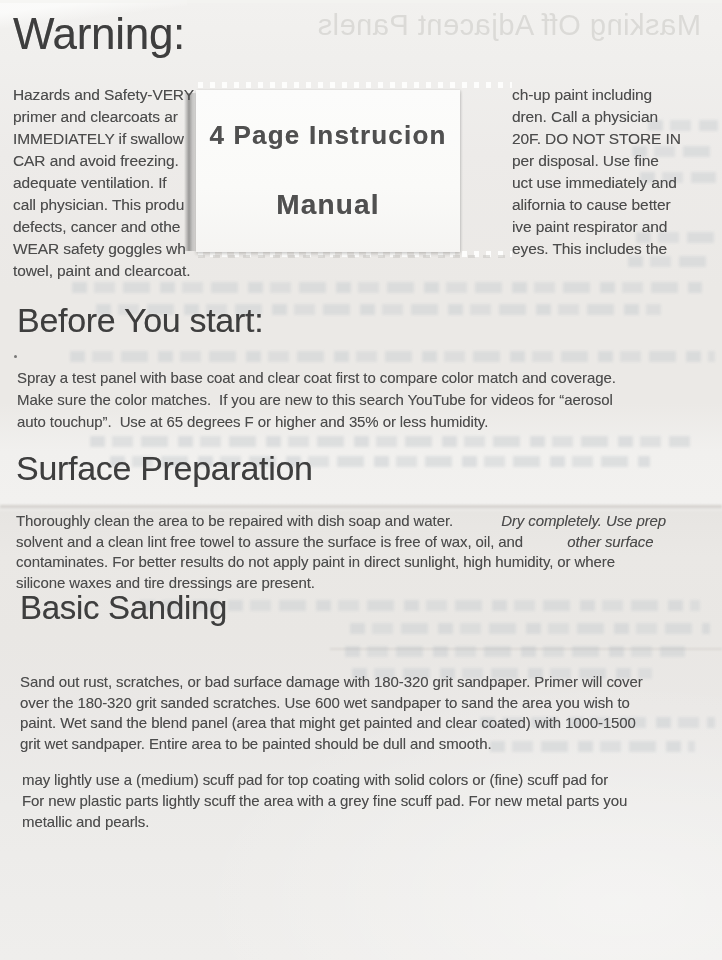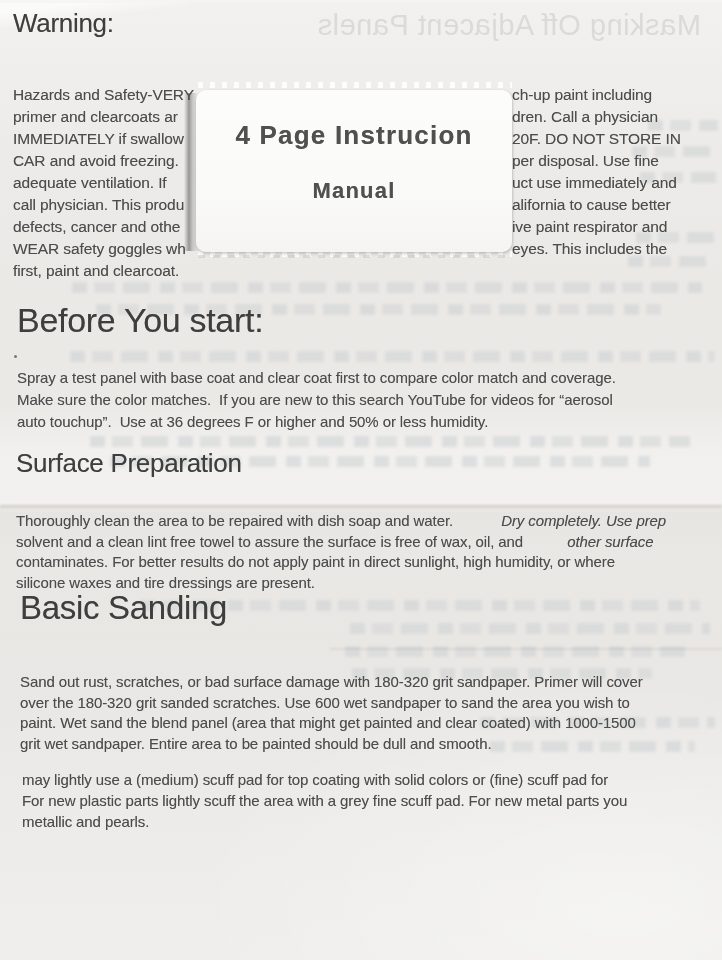--- a/index.html
+++ b/index.html
@@ -29,23 +29,23 @@
     transform:scaleX(-1); filter:blur(.6px); white-space:nowrap; }
   .gbar { position:absolute; height:11px; opacity:.55; filter:blur(1.4px);
     background:
       repeating-linear-gradient(90deg, #ccd0d3 0 15px, rgba(204,208,211,0) 15px 22px,
         #d2d5d7 22px 43px, rgba(210,213,215,0) 43px 51px,
         #ced2d4 51px 78px, rgba(206,210,212,0) 78px 88px); }
 
   
   .h { position:absolute; color:#3e3e3e; font-weight:400; letter-spacing:-.3px;
     line-height:1.2; text-shadow:0 0 .6px rgba(70,70,70,.45); white-space:nowrap; }
-  #h-warning  { left:13px;  top:8px;   font-size:26px;text-align:center; }
+  #h-warning  { left:13px;  top:8px;   font-size:44px;text-align:center; }
   #h-before   { left:17px;  top:300px; font-size:34px; }
-  #h-surface  { left:16px;  top:448px; font-size:26px; }
+  #h-surface  { left:16px;  top:448px; font-size:34px; }
   #h-sanding  { left:20px;  top:588px; font-size:33px; }
   .tiny-dot { position:absolute; left:14px; top:355px; width:3px; height:3px;
     border-radius:50%; background:#5a5a5a; opacity:.8; }
 
   
   .para { position:absolute; color:#4c4c4c; font-size:15px; letter-spacing:-.1px;
     text-shadow:0 0 .5px rgba(90,90,90,.45); }
   .para .ln { white-space:pre; }
   .i { font-style:italic;margin-left:40px; }
   #para-warning { left:13px; top:86px; font-size:15.5px; }
@@ -61,28 +61,28 @@
     background:repeating-linear-gradient(90deg, #fdfdfc 0 5px, rgba(253,253,252,0) 5px 12px); }
   #serr-top { top:82px; }
   #serr-bottom { top:251px; }
   .sticker-serr-shadow { position:absolute; left:198px; top:255px; width:312px; height:3px;
     opacity:.55; filter:blur(.5px);
     background:repeating-linear-gradient(90deg, #c9c7c3 0 7px, rgba(201,199,195,0) 7px 15px); }
   .sticker-edge-shadow { position:absolute; left:184px; top:93px; width:14px; height:158px;
     filter:blur(.6px);
     background:linear-gradient(90deg, rgba(70,70,70,0) 0%, rgba(70,70,70,.5) 35%,
       rgba(120,120,120,.32) 62%, rgba(180,180,180,0) 100%); }
-  .sticker-label { position:absolute; left:196px; top:90px; width:316px; height:162px;
-    border-radius:10px;
+  .sticker-label { position:absolute; left:196px; top:90px; width:264px; height:162px;
+    border-radius:0;
     background:linear-gradient(180deg,#fcfcfb 0%, #fafaf8 60%, #f5f4f2 100%);
     box-shadow:0 2px 3px rgba(60,58,55,.22), 1px 0 2px rgba(60,58,55,.12); }
   .sticker-text { position:absolute; width:100%; text-align:center; font-weight:700;
     color:#505050; letter-spacing:1.2px; text-shadow:0 0 .6px rgba(60,60,60,.5); }
   #sticker-line1 { top:30px; font-size:26px; }
-  #sticker-line2 { top:88px; font-size:22px; }
+  #sticker-line2 { top:99px; font-size:28px; }
 </style>
 </head>
 <body>
 
 <div id="page">
 
   <div class="corner-sliver"></div>
   <div class="top-strip"></div>
 
   <div class="ghost-heading">Masking Off Adjacent Panels</div>
@@ -111,38 +111,38 @@
 
   <div class="para" id="para-warning">
       <div class="ln"><span class="wl">Hazards and Safety-VERY</span><span class="wr">ch-up paint including</span></div>
       <div class="ln"><span class="wl">primer and clearcoats ar</span><span class="wr">dren. Call a physician</span></div>
       <div class="ln"><span class="wl">IMMEDIATELY if swallow</span><span class="wr">20F. DO NOT STORE IN</span></div>
       <div class="ln"><span class="wl">CAR and avoid freezing.</span><span class="wr">per disposal. Use fine</span></div>
       <div class="ln"><span class="wl">adequate ventilation. If</span><span class="wr">uct use immediately and</span></div>
       <div class="ln"><span class="wl">call physician. This produ</span><span class="wr">alifornia to cause better</span></div>
       <div class="ln"><span class="wl">defects, cancer and othe</span><span class="wr">ive paint respirator and</span></div>
       <div class="ln"><span class="wl">WEAR safety goggles wh</span><span class="wr">eyes. This includes the</span></div>
-      <div class="ln"><span class="wl">first, paint and clearcoat.</span><span class="wr"></span></div>
+      <div class="ln"><span class="wl">towel, paint and clearcoat.</span><span class="wr"></span></div>
     </div>
 
   <div class="sticker-serr" id="serr-top"></div>
   <div class="sticker-serr" id="serr-bottom"></div>
   <div class="sticker-serr-shadow"></div>
   <div class="sticker-edge-shadow"></div>
   <div class="sticker-label">
     <div class="sticker-text" id="sticker-line1">4 Page Instrucion</div>
     <div class="sticker-text" id="sticker-line2">Manual</div>
   </div>
 
   <div class="h" id="h-before">Before You start:</div>
   <div class="tiny-dot"></div>
   <div class="para" id="para-before">
       <div class="ln"><span>Spray a test panel with base coat and clear coat first to compare color match and coverage.</span></div>
       <div class="ln"><span>Make sure the color matches.  If you are new to this search YouTube for videos for “aerosol</span></div>
-      <div class="ln"><span>auto touchup”.  Use at 36 degrees F or higher and 50% or less humidity.</span></div>
+      <div class="ln"><span>auto touchup”.  Use at 65 degrees F or higher and 35% or less humidity.</span></div>
     </div>
 
   <div class="h" id="h-surface">Surface Preparation</div>
   <div class="para" id="para-surface">
       <div class="ln"><span>Thoroughly clean the area to be repaired with dish soap and water.  </span><span class="i">Dry completely. Use prep</span></div>
       <div class="ln"><span>solvent and a clean lint free towel to assure the surface is free of wax, oil, and </span><span class="i">other surface</span></div>
       <div class="ln"><span>contaminates. For better results do not apply paint in direct sunlight, high humidity, or where</span></div>
       <div class="ln"><span>silicone waxes and tire dressings are present.</span></div>
     </div>
 

